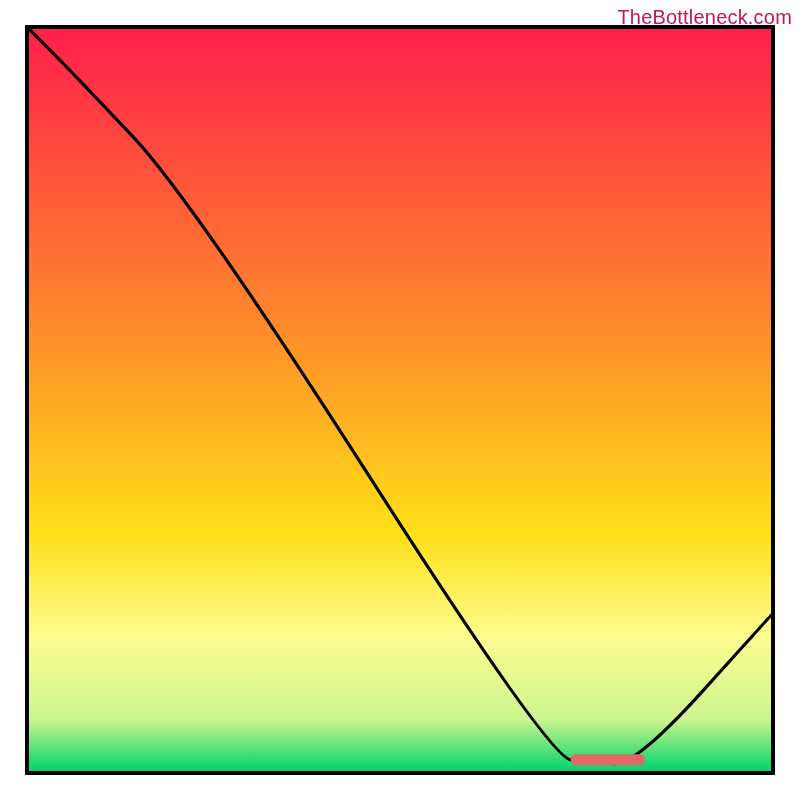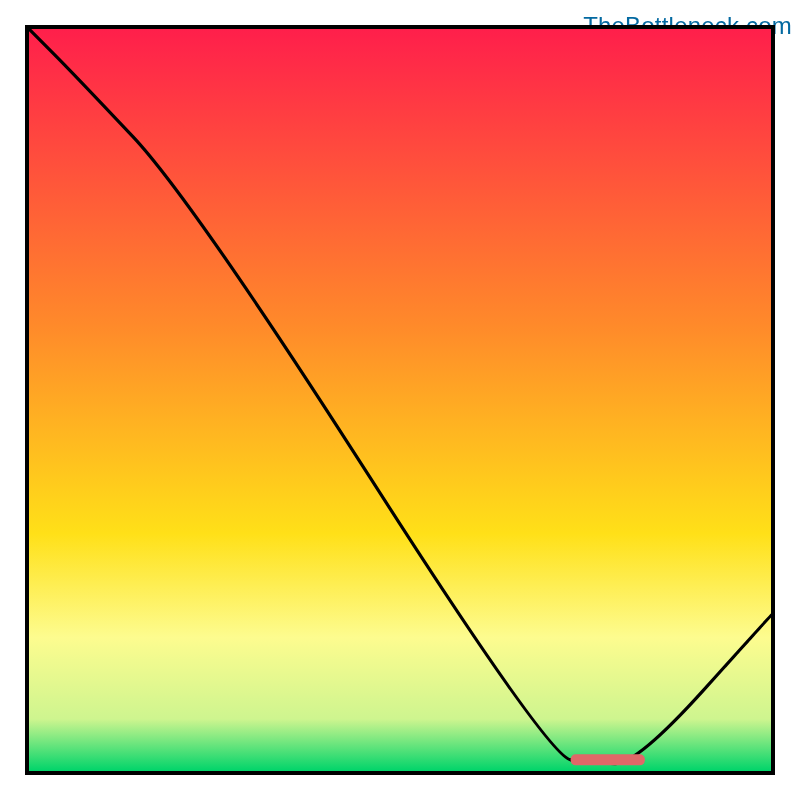--- a/index.html
+++ b/index.html
@@ -10,24 +10,24 @@
     background: #ffffff;
     font-family: Arial, Helvetica, sans-serif;
   }
   .container {
     position: relative;
     width: 800px;
     height: 800px;
   }
   .watermark {
     position: absolute;
-    top: 12px;
+    top: 6px;
     right: 8px;
-    color: #0369a1;
-    font-size: 24px;
+    color: #be185d;
+    font-size: 20px;
     font-weight: 500;
     letter-spacing: 0.2px;
   }
   .plot-area {
     position: absolute;
     left: 25px;
     top: 25px;
     width: 750px;
     height: 750px;
     box-sizing: border-box;

